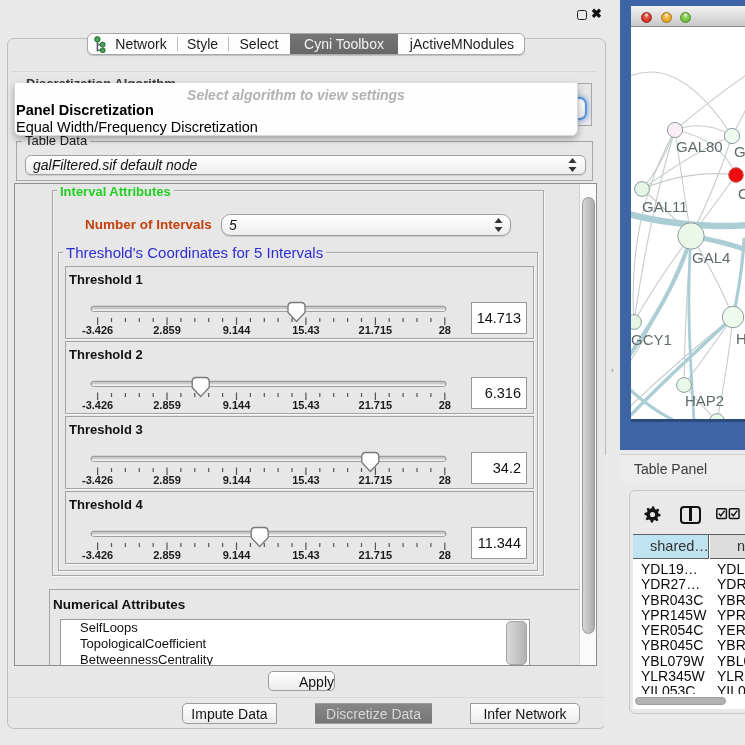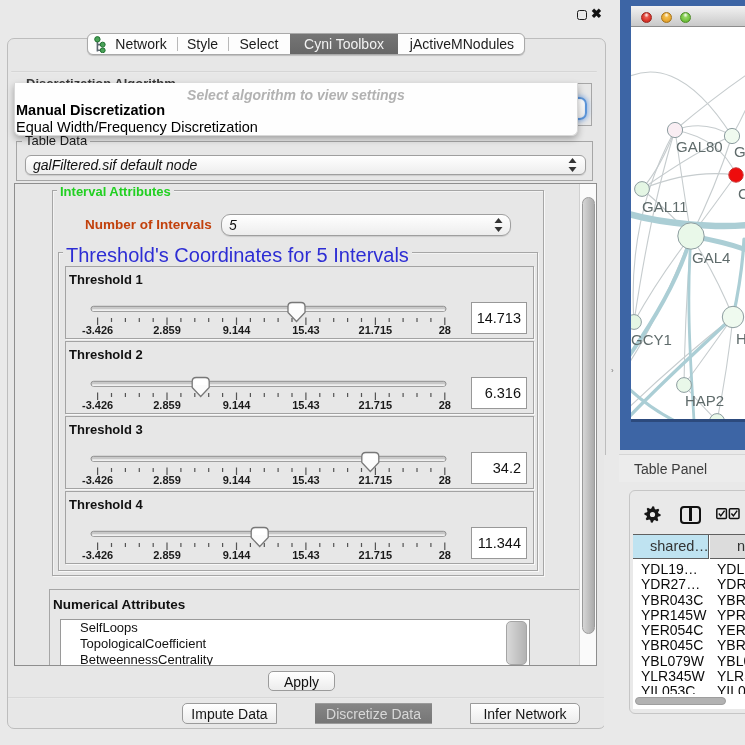--- a/index.html
+++ b/index.html
@@ -94,21 +94,21 @@
 
   <div class="abs" style="left:11px; top:71px; width:586px; height:2px; background:linear-gradient(#cccccc,#f4f4f4); border-radius:2px;"></div>
 
   <div class="abs" style="left:16px; top:83px; width:576px; height:43px; border:1px solid #a6a6a6;"></div>
   <div class="abs" style="left:23px; top:76px; background:#e7e7e7; padding:0 3px; font-size:13px; font-weight:bold; color:#3a3a3a;">Discretization Algorithm</div>
 
   <div class="abs" style="left:562px; top:97px; width:25px; height:23px; border-radius:0 7px 7px 0; background:linear-gradient(#ffffff,#ededed); border:2.5px solid #5b94d8; box-shadow:0 0 4px 1.5px rgba(100,155,230,0.6), inset 0 0 2px rgba(100,155,230,0.4);"></div>
 
   <div class="abs" id="popup">
     <div class="ph">Select algorithm to view settings</div>
-    <div class="it1">Manual Discretization</div>
+    <div class="it1">Panel Discretization</div>
     <div class="it2">Equal Width/Frequency Discretization</div>
   </div>
 
   <div class="abs" style="left:16px; top:141px; width:577px; height:40px; border:1px solid #a6a6a6; border-top:1px solid #a6a6a6;"></div>
   <div class="abs" style="left:22px; top:133px; background:#e7e7e7; padding:0 3px; font-size:13px; color:#1a1a1a;">Table Data</div>
   <div class="abs combo" style="left:25px; top:155px; width:561px; height:20px;">
     <span class="txt">galFiltered.sif default node</span>
     <svg class="arrows" style="right:8px;" viewBox="0 0 9 14">
         <polygon points="4.5,0 8.5,5 0.5,5" fill="#333"></polygon>
         <polygon points="4.5,14 8.5,9 0.5,9" fill="#333"></polygon>
@@ -123,21 +123,21 @@
     <div class="abs" style="left:70px; top:33px; font-size:13.5px; font-weight:bold; color:#c2410c;">Number of Intervals</div>
     <div class="abs combo" style="left:206px; top:30px; width:290px; height:22px; border-radius:9px;">
       <span class="txt">5</span>
       <svg class="arrows" style="right:7px;" viewBox="0 0 9 14">
           <polygon points="4.5,0 8.5,5 0.5,5" fill="#333"></polygon>
           <polygon points="4.5,14 8.5,9 0.5,9" fill="#333"></polygon>
         </svg>
     </div>
 
     <div class="abs grp" style="left:43px; top:68px; width:480px; height:319px;"></div>
-    <div class="abs grpTitle" style="left:48px; top:60px; font-size:20px; color:#2d2dd4;">Threshold's Coordinates for 5 Intervals</div>
+    <div class="abs grpTitle" style="left:48px; top:60px; font-size:15px; color:#2d2dd4;">Threshold's Coordinates for 5 Intervals</div>
 
     <div class="abs thBox" style="top:82px;">
       <div class="thTitle">Threshold 1</div>
       <svg class="abs" style="left:0; top:26px;" width="466" height="45" viewBox="0 0 466 45">
           <rect x="25" y="13.3" width="355" height="5" rx="2.5" fill="#c9c9c9" stroke="#8f8f8f" stroke-width="1"></rect>
           <rect x="26" y="16.3" width="353" height="1.6" rx="0.8" fill="#f0f0f0"></rect>
           <path d="M31.6 24.5V32 M45.5 25V29 M59.4 25V29 M73.3 25V29 M87.2 25V29 M101.0 24.5V32 M114.9 25V29 M128.8 25V29 M142.7 25V29 M156.6 25V29 M170.5 24.5V32 M184.4 25V29 M198.3 25V29 M212.1 25V29 M226.0 25V29 M239.9 24.5V32 M253.8 25V29 M267.7 25V29 M281.6 25V29 M295.5 25V29 M309.4 24.5V32 M323.2 25V29 M337.1 25V29 M351.0 25V29 M364.9 25V29 M378.8 24.5V32" stroke="#555" stroke-width="1.2" fill="none"></path>
           <text x="31.6" y="41" font-size="11px" font-weight="bold" fill="#1a1a1a" text-anchor="middle" font-family="Liberation Sans, sans-serif">-3.426</text>
           <text x="101.0" y="41" font-size="11px" font-weight="bold" fill="#1a1a1a" text-anchor="middle" font-family="Liberation Sans, sans-serif">2.859</text>
           <text x="170.5" y="41" font-size="11px" font-weight="bold" fill="#1a1a1a" text-anchor="middle" font-family="Liberation Sans, sans-serif">9.144</text>
@@ -209,21 +209,21 @@
       <div>BetweennessCentrality</div>
       <div class="abs" style="right:2px; top:1px; width:10px; height:44px; background:linear-gradient(90deg,#d9d9d9,#b3b3b3); border:1px solid #a5a5a5; border-radius:5px;"></div>
     </div>
 
     <div class="abs" style="left:564px; top:0px; width:19px; height:483px; background:#fafafa; border-left:1px solid #d0d0d0;"></div>
     <div class="abs" style="left:567px; top:13px; width:13px; height:437px; background:linear-gradient(90deg,#d6d6d6,#ababab); border:1px solid #9a9a9a; border-radius:7px;"></div>
   </div>
 
   <div class="abs" style="left:8px; top:697px; width:597px; height:2px; background:linear-gradient(#cfcfcf,#f2f2f2);"></div>
 
-  <div class="abs btn" style="left:268px; top:671px; width:67px; height:20px; padding-top:2px;">Apply</div>
+  <div class="abs btn" style="left:268px; top:671px; width:67px; height:20px; padding-top:2px;text-align:right;">Apply</div>
 
   <div class="abs" id="botTabs">
     <div class="tab t1">Impute Data</div>
     <div class="tab t2">Discretize Data</div>
     <div class="tab t3">Infer Network</div>
   </div>
 
   <div class="abs" id="netWin">
     <div class="abs" id="macbar">
       <div class="tl" style="left:10px; background:radial-gradient(circle at 50% 22%, rgba(255,255,255,.95) 0%, rgba(255,255,255,0) 30%), radial-gradient(circle at 50% 40%, #ee6d60, #d93026 65%, #9c241e); border:1px solid #99261f;"></div>

